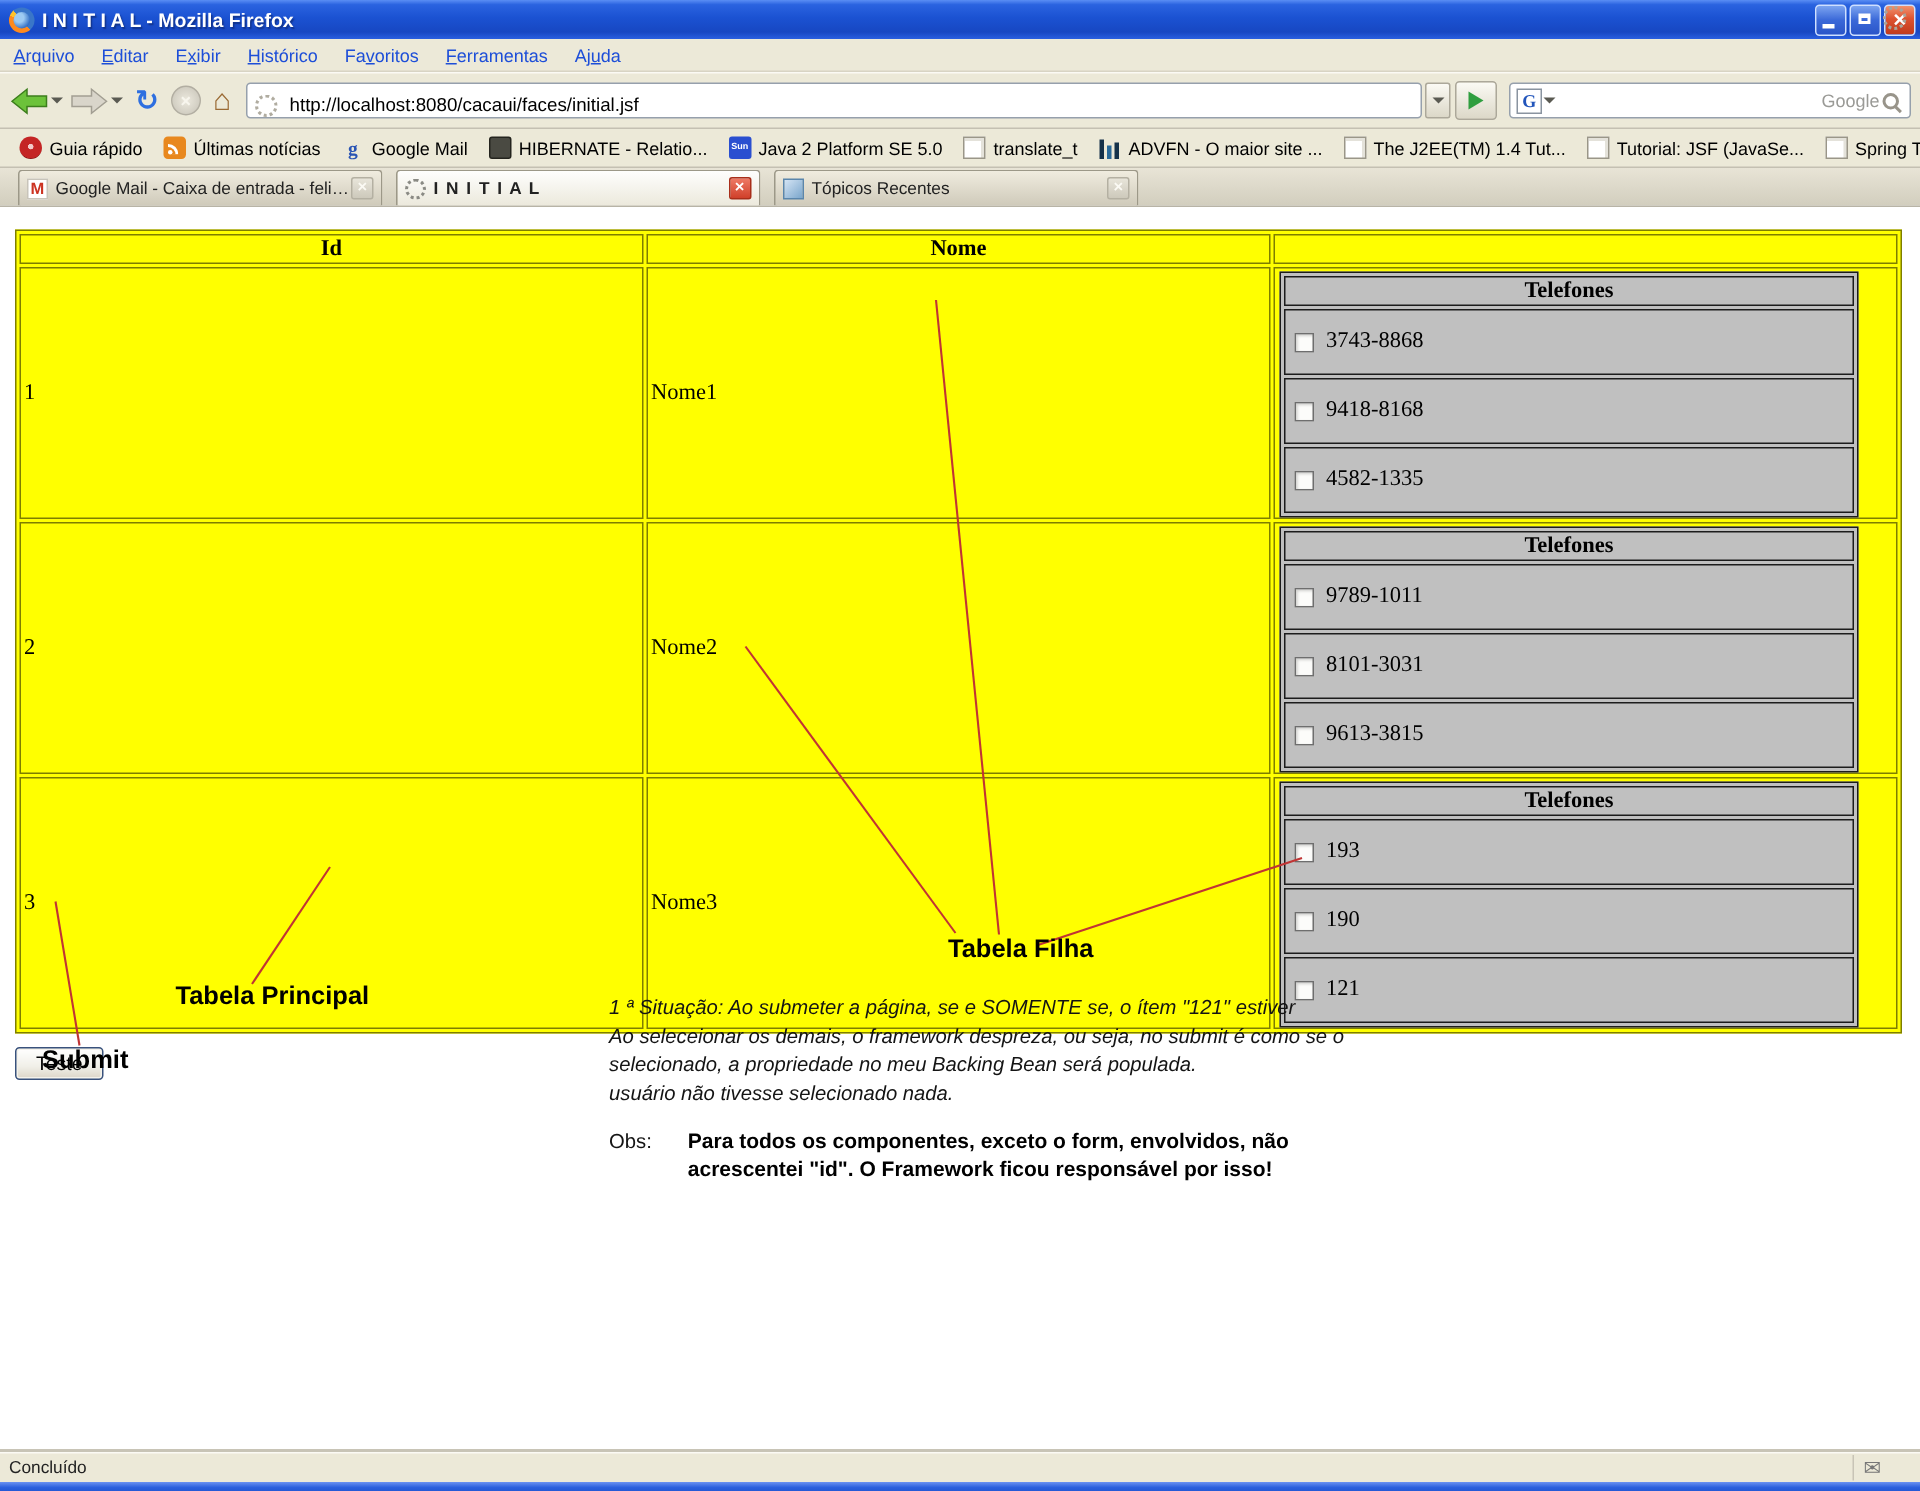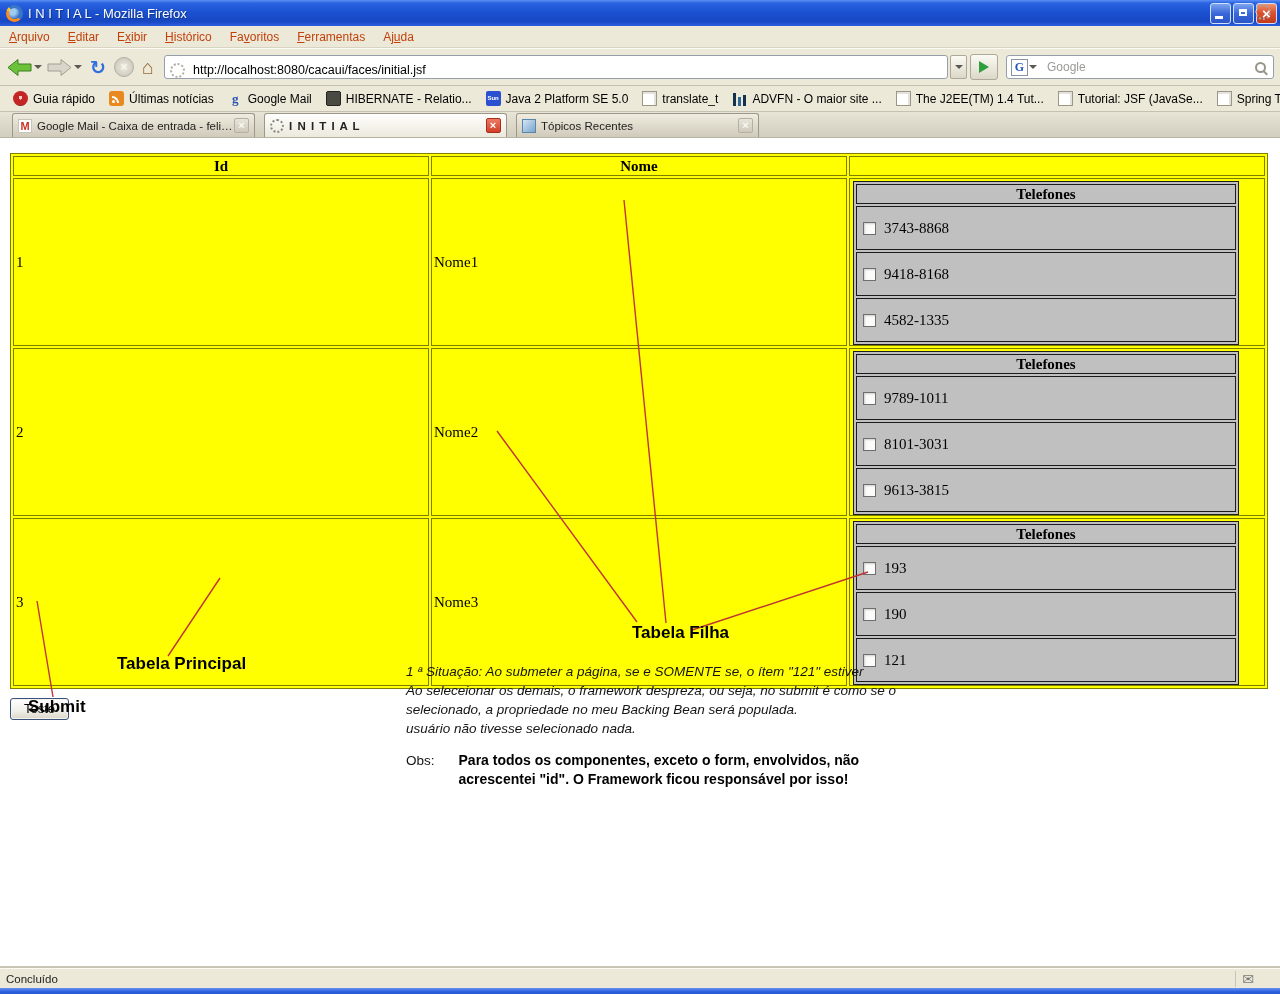--- a/index.html
+++ b/index.html
@@ -8,33 +8,33 @@
 
   
   .titlebar{position:absolute;left:0;top:0;width:1280px;height:26px;
     background:linear-gradient(180deg,#5a8ef4 0%,#2a63e0 12%,#1b52d2 45%,#1747c2 82%,#2a5fe0 100%);
     display:flex;align-items:center;padding:0 3px;box-sizing:border-box;}
   .fx-icon{width:17px;height:17px;border-radius:50%;margin:0 5px 0 3px;flex:none;
     background:conic-gradient(from 140deg,#ff8a1e 0 .42turn,#ffc22a .42turn .5turn,#3a76c8 .5turn 1turn);
     position:relative;}
   .fx-icon::after{content:"";position:absolute;left:3px;top:3px;width:11px;height:11px;border-radius:50%;
     background:radial-gradient(circle at 35% 35%,#9ecbf2 0 30%,#2f6cc4 75%);}
-  .title-text{color:#fff;font-weight:normal;font-size:13px;text-shadow:1px 1px 1px #10328a;white-space:nowrap;}
+  .title-text{color:#fff;font-weight:bold;font-size:13px;text-shadow:1px 1px 1px #10328a;white-space:nowrap;}
   .win-controls{margin-left:auto;display:flex;gap:2px;}
   .win-btn{width:21px;height:21px;border-radius:3px;border:1px solid #cfe0ff;box-sizing:border-box;
     background:linear-gradient(180deg,#7ca4f0,#3a68d8 50%,#2a55c8);position:relative;}
   .win-btn.minimize::after{content:"";position:absolute;left:4px;bottom:4px;width:8px;height:3px;background:#fff;}
   .win-btn.maximize::after{content:"";position:absolute;left:5px;top:5px;width:8px;height:7px;
     border:2px solid #fff;border-top-width:3px;box-sizing:border-box;}
   .win-btn.close{background:linear-gradient(180deg,#f0926e,#dd5230 45%,#c03a1c);color:#fff;
     font:bold 15px/19px "Liberation Sans",sans-serif;text-align:center;}
 
   
   .menubar{position:absolute;left:0;top:26px;width:1280px;height:22px;background:#ece9d8;
-    display:flex;align-items:center;font-size:12px;color:#c2410c;border-bottom:1px solid #d8d4c4;box-sizing:border-box;}
+    display:flex;align-items:center;font-size:12px;color:#1d4ed8;border-bottom:1px solid #d8d4c4;box-sizing:border-box;}
   .menu-item{padding:3px 9px;white-space:nowrap;}
   .menu-item .accel{text-decoration:underline;}
   .throbber{position:absolute;right:9px;top:4px;width:12px;height:12px;border:2px dotted #a8a49a;border-radius:50%;}
 
   
   .navbar{position:absolute;left:0;top:48px;width:1280px;height:38px;background:#ece9d8;
     border-top:1px solid #fbfaf4;border-bottom:1px solid #c4c0b2;box-sizing:border-box;
     display:flex;align-items:center;padding:0 6px;}
   .nav-btn{display:flex;align-items:center;justify-content:center;flex:none;}
   .caret{width:0;height:0;border-top:4px solid #5a5a52;border-left:4px solid transparent;
@@ -52,21 +52,21 @@
     background:linear-gradient(180deg,#fbfaf4,#dcd8c8);display:flex;align-items:center;justify-content:center;}
   .url-drop .caret{margin:0;}
   .go-btn{width:28px;height:26px;border:1px solid #aca89a;border-radius:3px;margin-left:3px;box-sizing:border-box;
     background:linear-gradient(180deg,#fbfaf4,#dcd8c8);display:flex;align-items:center;justify-content:center;}
   .go-tri{width:0;height:0;border-left:10px solid #2f9e3f;border-top:6px solid transparent;border-bottom:6px solid transparent;}
   .searchbox{width:268px;height:24px;background:#fff;border:1px solid #96a0ac;border-radius:3px;margin-left:8px;
     display:flex;align-items:center;padding:0 4px;box-sizing:border-box;flex:none;}
   .g-logo{width:15px;height:15px;border:1px solid #8a94a0;color:#2255bb;flex:none;
     font:bold 12px/15px "Liberation Serif",serif;text-align:center;}
   .search-input{border:none;outline:none;flex:1;font-size:12px;color:#7f1d1d;background:transparent;margin-left:4px;
-    font-family:"Liberation Sans",sans-serif;}
+    font-family:"Liberation Sans",sans-serif;text-align:right;}
   .search-input::placeholder{color:#9a9a96;}
   .magnifier{width:7px;height:7px;border:2px solid #98948a;border-radius:50%;position:relative;flex:none;margin-right:3px;}
   .magnifier::after{content:"";position:absolute;width:5px;height:2px;background:#98948a;
     transform:rotate(45deg);right:-4px;bottom:-3px;}
 
   
   .bookmarksbar{position:absolute;left:0;top:86px;width:1280px;height:26px;background:#ece9d8;
     border-bottom:1px solid #c4c0b2;box-sizing:border-box;display:flex;align-items:center;padding:0 6px;font-size:12px;}
   .bm{display:flex;align-items:center;padding:2px 7px;white-space:nowrap;}
   .bm-ic{width:15px;height:15px;display:inline-block;margin-right:5px;flex:none;box-sizing:border-box;}

